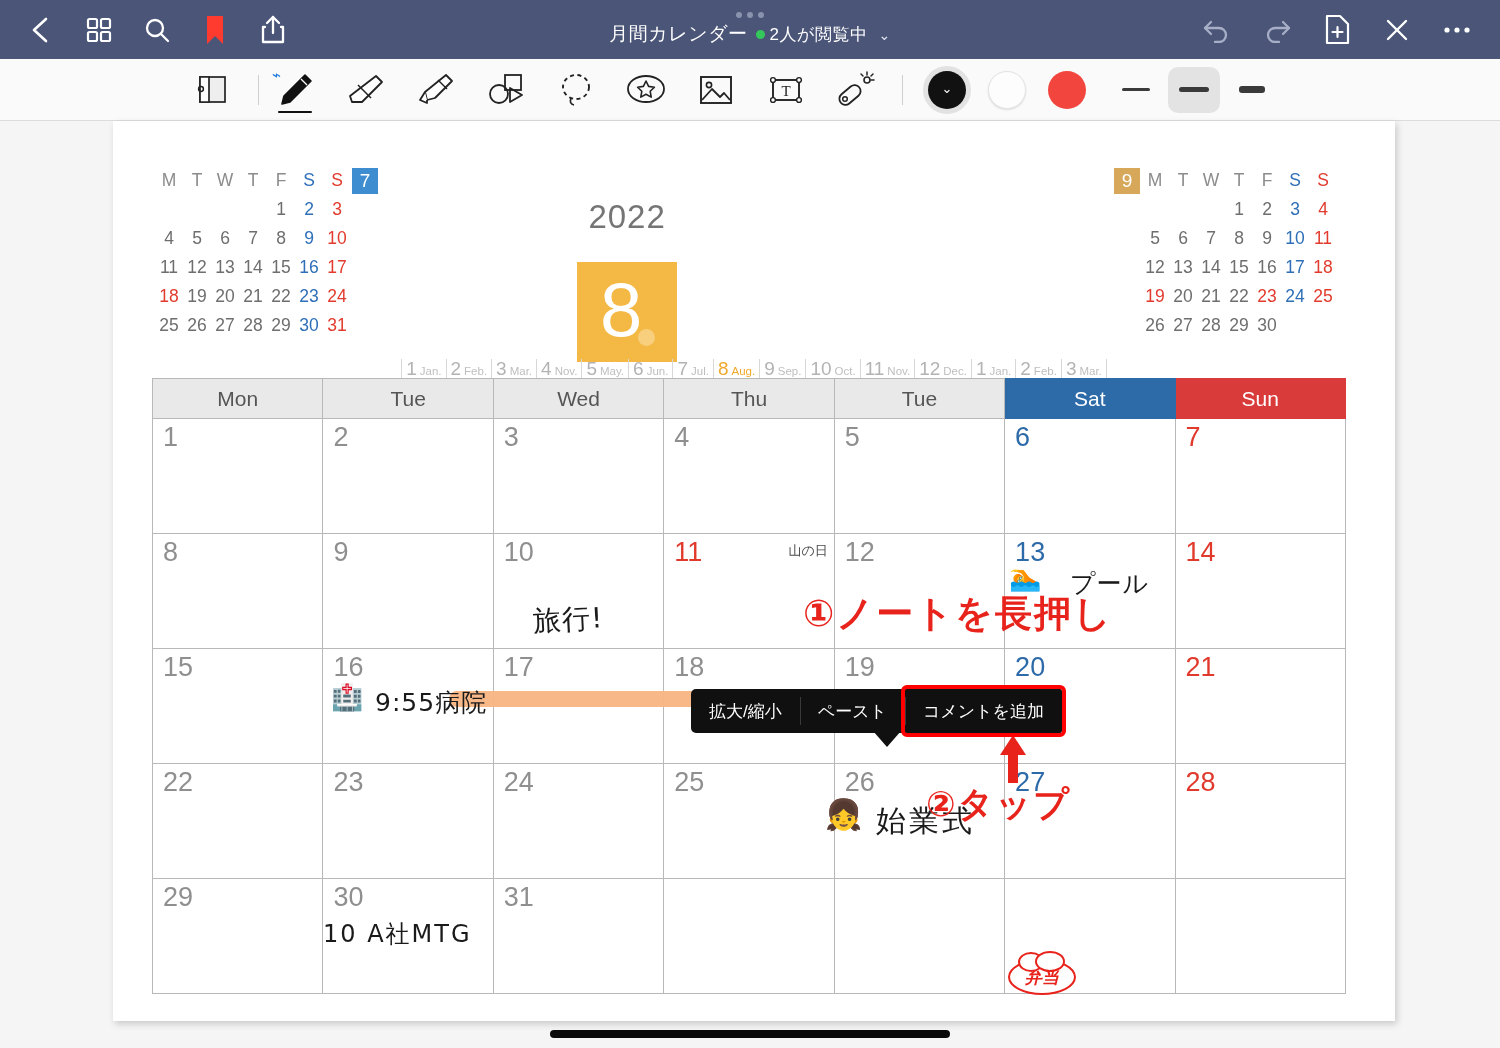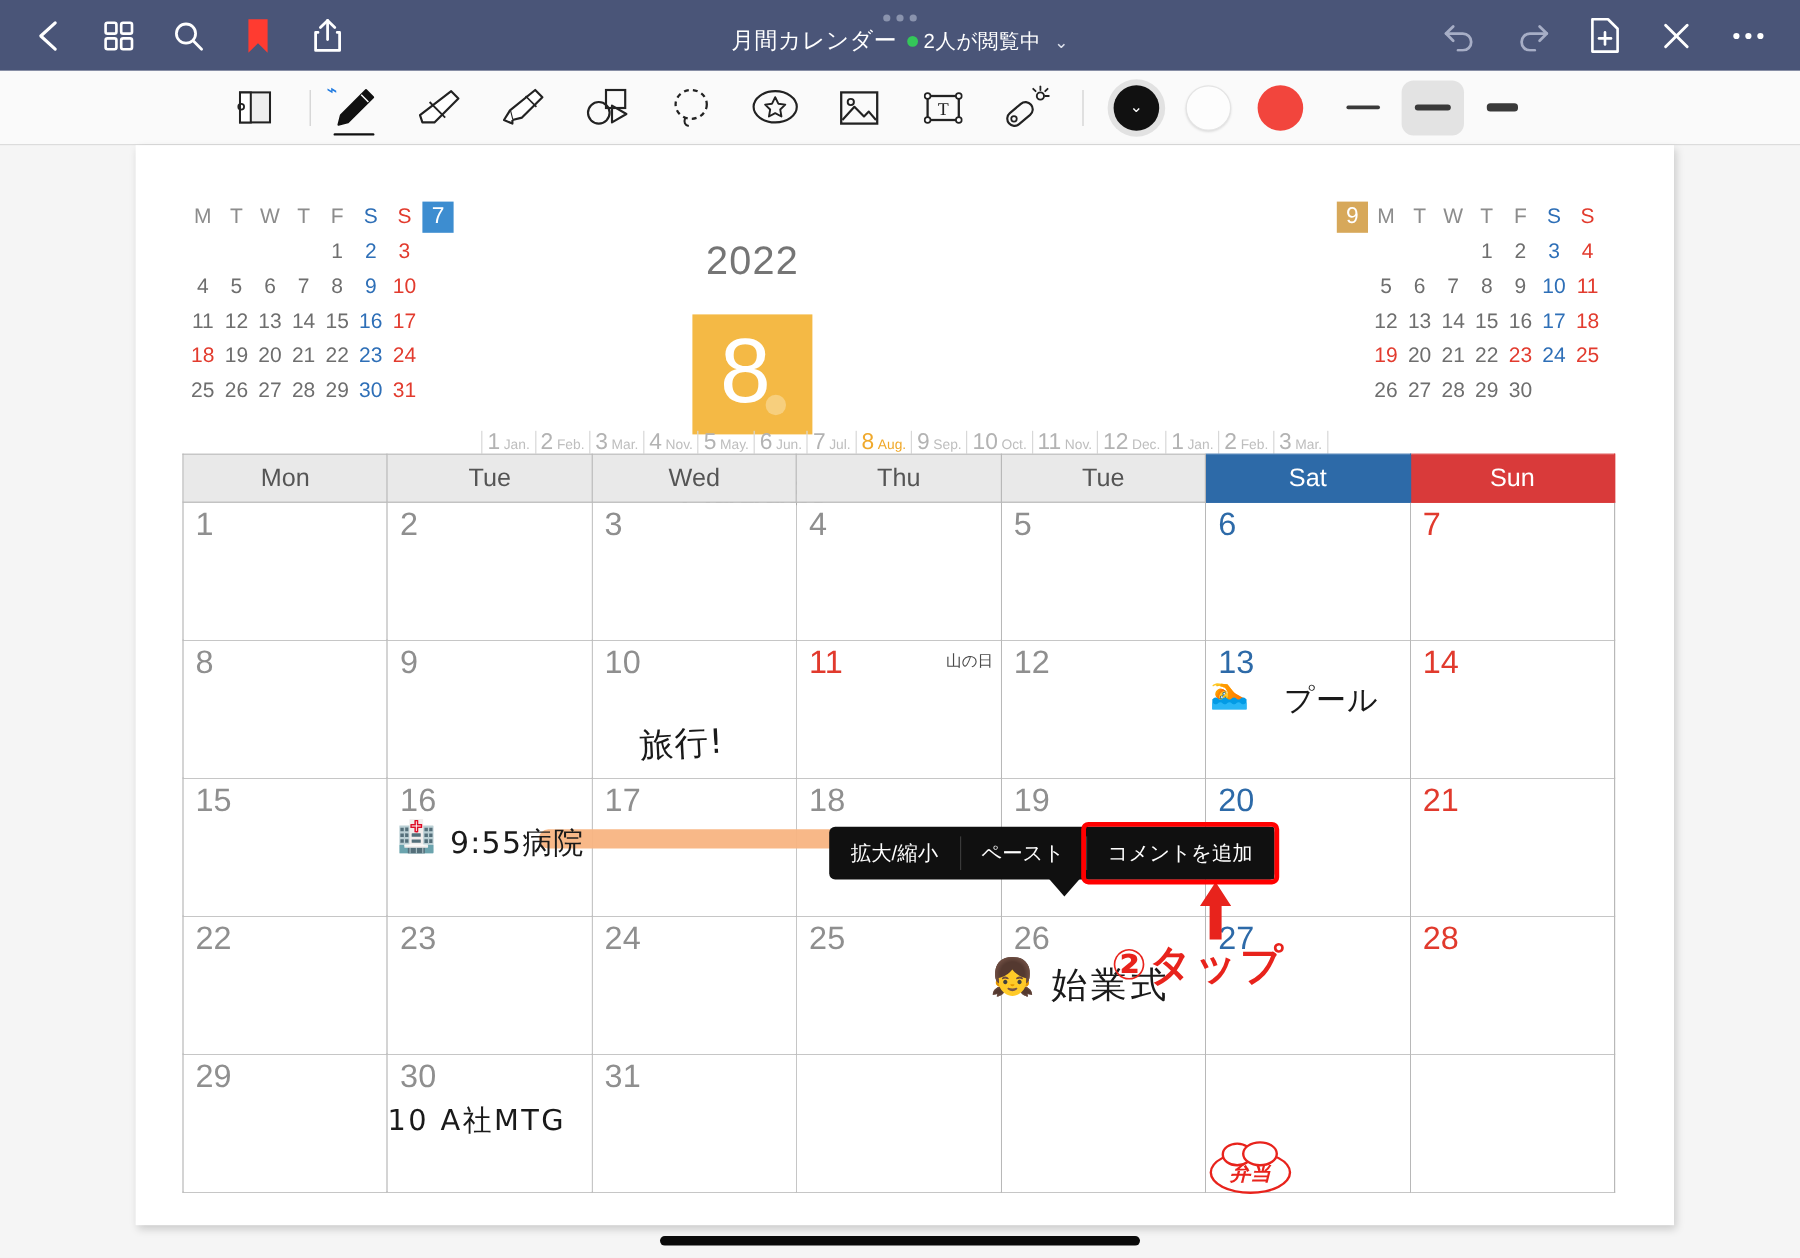--- a/index.html
+++ b/index.html
@@ -712,20 +712,21 @@
 
     <span class="emoji" style="left:218px;top:563px;">🏥</span>
     <div class="hw ink" style="left:262px;top:565px;font-size:25px;">9:55病院</div>
 
     <span class="emoji" style="left:712px;top:679px;font-size:30px;">👧</span>
     <div class="hw ink" style="left:763px;top:680px;font-size:30px;letter-spacing:3px;">始業式</div>
     <div class="bento">弁当</div>
 
     <div class="hw ink" style="left:210px;top:797px;font-size:24px;letter-spacing:2px;">10 A社MTG</div>
 
+    <div class="ann ann-1">①ノートを長押し</div>
     <div class="ann ann-2">②タップ</div>
     <svg class="red-arrow" width="40" height="52" viewBox="0 0 40 52">
       <path d="M20 2 L33 22 L25 22 L25 50 L15 50 L15 22 L7 22 Z" fill="#e8231c"></path>
     </svg>
 
     <div class="ctx-tail"></div>
     <div class="ctxmenu">
       <div class="ci">拡大/縮小</div>
       <div class="ci">ペースト</div>
       <div class="ci hi">コメントを追加</div>

